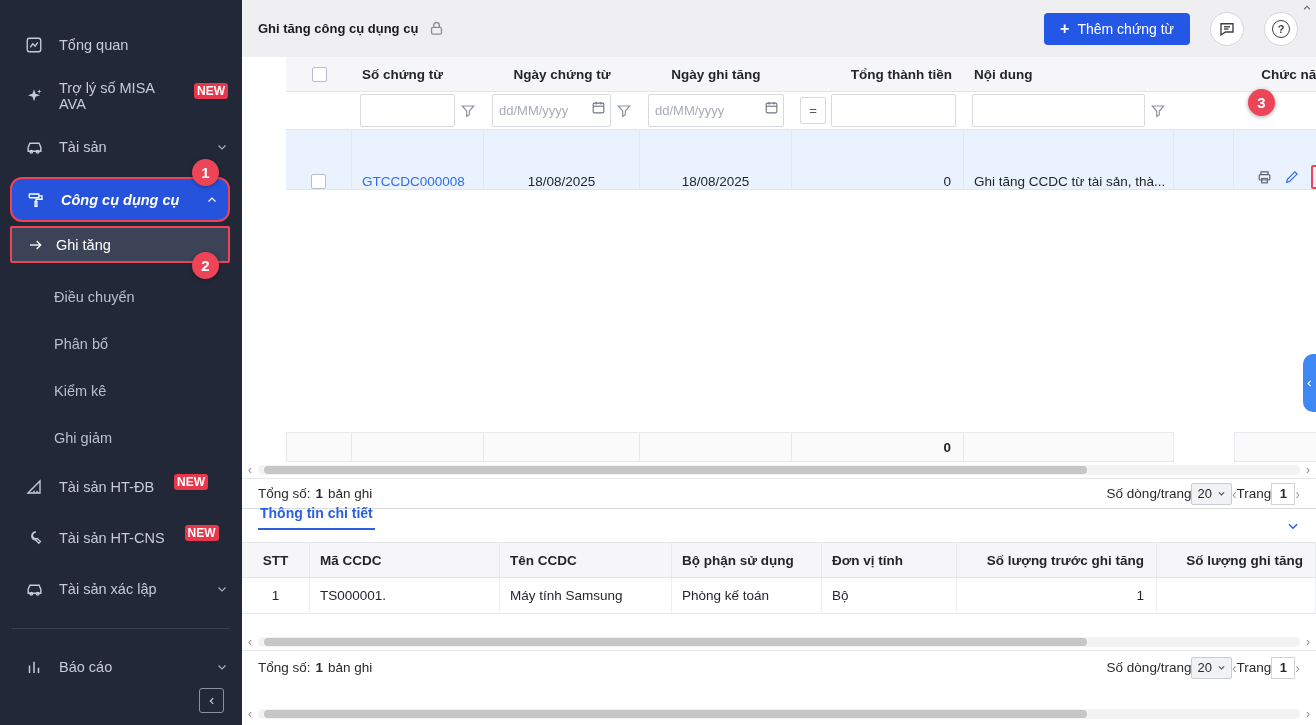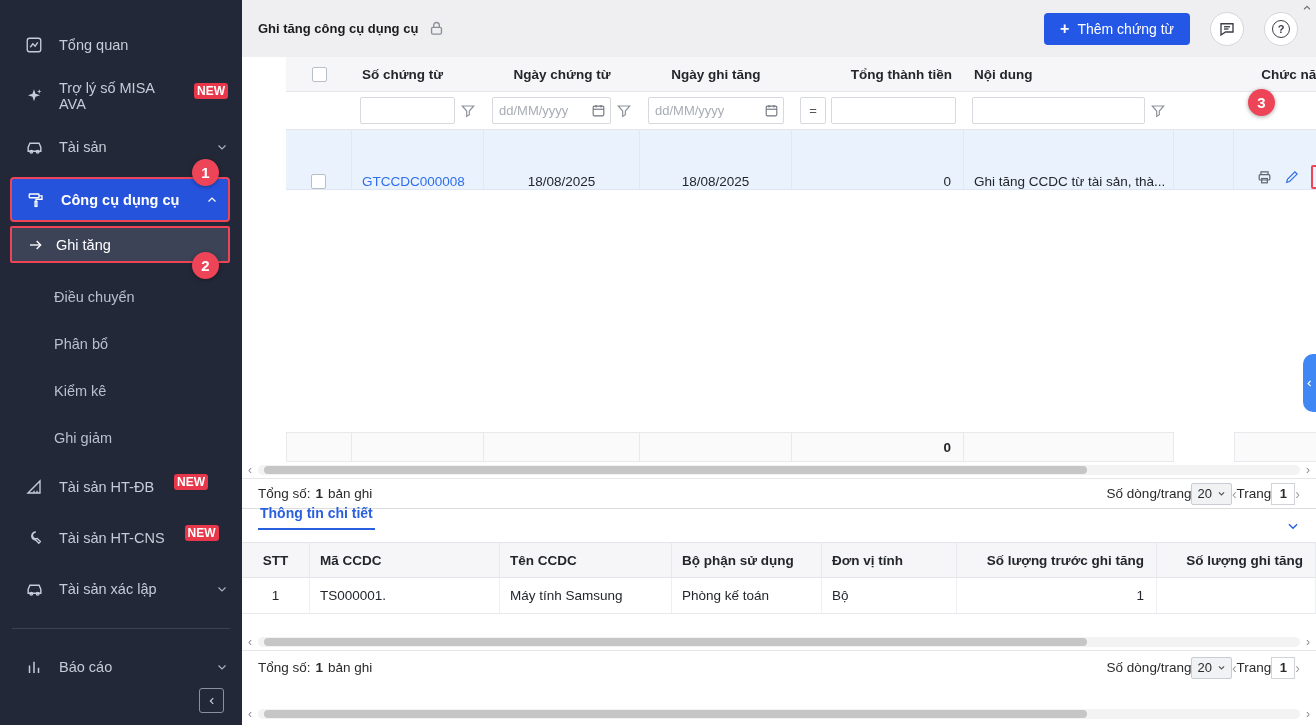--- a/index.html
+++ b/index.html
@@ -6,21 +6,21 @@
   html,body { width:1316px; height:725px; overflow:hidden; }
   body { font-family:"Liberation Sans", sans-serif; background:#fff; color:#222; }
   .app { position:relative; width:1316px; height:725px; display:flex; }
 
   
   .sidebar { width:242px; flex-shrink:0; background:#232838; color:#c6cbd9; position:relative; padding-top:19px; overflow:hidden; }
   .nav-item { display:flex; align-items:center; gap:15px; height:51px; padding:0 14px 0 24px; font-size:14.5px; cursor:pointer; }
   .nav-item .nav-icon { width:20px; flex-shrink:0; display:flex; align-items:center; justify-content:center; }
   .nav-item .chev { margin-left:auto; display:flex; color:#aab0bf; }
   .nbadge { background:#e8374a; color:#fff; font-size:12px; font-weight:bold; line-height:1; padding:2px 3px; border-radius:3px; margin-left:5px; align-self:flex-start; margin-top:13px; }
-  .ni-congcu { height:45px; margin:5px 12px 0 10px; padding:0 10px 0 14px; background:#2553dc; color:#fff; border:2px solid #ee4458; border-radius:4px; font-weight:bold; }
+  .ni-congcu { height:45px; margin:5px 12px 0 10px; padding:0 10px 0 14px; background:#2553dc; color:#fff; border:2px solid #ee4458; border-radius:12px; font-weight:bold;font-style:italic; }
   .ni-congcu .chev { color:#fff; }
   .ni-ghitang { height:37px; margin:4px 12px 0 10px; padding:0 10px 0 14px; background:#3c4356; color:#fff; border:2px solid #ee4458; border-radius:2px; gap:10px; }
   .sub { height:47px; padding-left:54px; color:#b9bfce; }
   .sub-first { margin-top:10px; }
   .nav-div { height:1px; background:#3a4151; margin:14px 12px 0 12px; }
   .mt12 { margin-top:12px; }
   .collapse-btn { position:absolute; bottom:12px; right:18px; width:25px; height:25px; border:1px solid #8a90a0; border-radius:3px; display:grid; place-items:center; color:#cfd4e0; cursor:pointer; background:transparent; }
 
   
   .main { flex:1; display:flex; flex-direction:column; background:#fff; min-width:0; position:relative; }
@@ -33,21 +33,21 @@
   .qmark { width:18px; height:18px; border:1.6px solid #3c3f46; border-radius:50%; display:grid; place-items:center; font-size:11px; font-weight:bold; }
 
   
   .mgrid { display:grid; grid-template-columns:66px 132px 156px 152px 172px 210px 60px 126px; flex-shrink:0;padding-left:44px; }
   .dgrid { display:grid; grid-template-columns:68px 190px 172px 150px 135px 200px 159px; flex-shrink:0; }
   .hc { display:flex; align-items:center; font-size:13.5px; font-weight:bold; color:#23262b; background:#f6f6f8; height:35px; border-bottom:1px solid #e3e5e8; overflow:hidden; white-space:nowrap; }
   .al { justify-content:flex-start; padding-left:10px; }
   .ac { justify-content:center; }
   .ar { justify-content:flex-end; padding-right:12px; }
   .fcell { display:flex; align-items:center; gap:5px; padding:5px 8px; border-bottom:1px solid #e3e5e8; height:38px; background:#fff; }
-  .fin { height:27px; border:1px solid #d6d9de; border-radius:2px; background:#fff; padding:0 6px; font-size:13px; color:#333; width:100%; min-width:0; font-family:inherit; }
+  .fin { height:33px; border:1px solid #d6d9de; border-radius:2px; background:#fff; padding:0 6px; font-size:13px; color:#333; width:100%; min-width:0; font-family:inherit; }
   .fin::placeholder { color:#a8adb5; }
   .date-wrap { position:relative; flex:1; min-width:0; }
   .date-wrap .fin { padding-right:24px; }
   .cal-ic { position:absolute; right:5px; top:6px; color:#6f7580; display:flex; cursor:pointer; }
   .funnel { color:#8e939c; display:flex; flex-shrink:0; cursor:pointer; background:none; border:none; padding:0; }
   .eq { width:26px; height:27px; border:1px solid #d6d9de; background:#fff; display:grid; place-items:center; color:#555; font-size:13px; border-radius:2px; flex-shrink:0; }
   .dcell { display:flex; align-items:flex-end; font-size:13.5px; color:#24272d; height:60px; border-bottom:1px solid #dde6f2; background:#e9f2fd; overflow:hidden; white-space:nowrap; border-right:1px solid rgba(0,0,0,0.04); }
   .link { color:#2f6fed; cursor:pointer; }
   .cb { width:15px; height:15px; border:1.5px solid #b9bfc9; border-radius:2px; background:#fff; cursor:pointer; }
   .row-actions { display:flex; align-items:center; gap:11px; justify-content:center; width:100%; }

